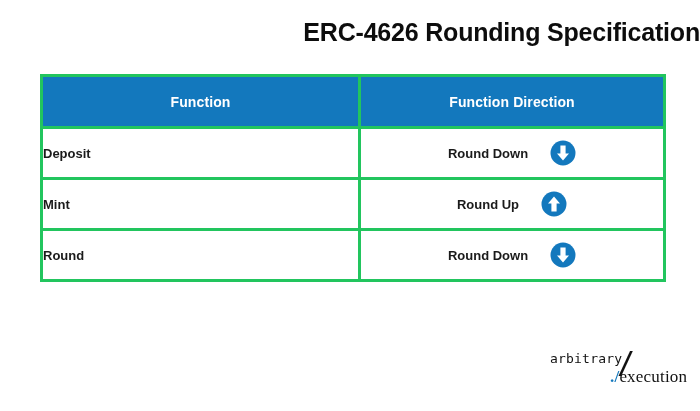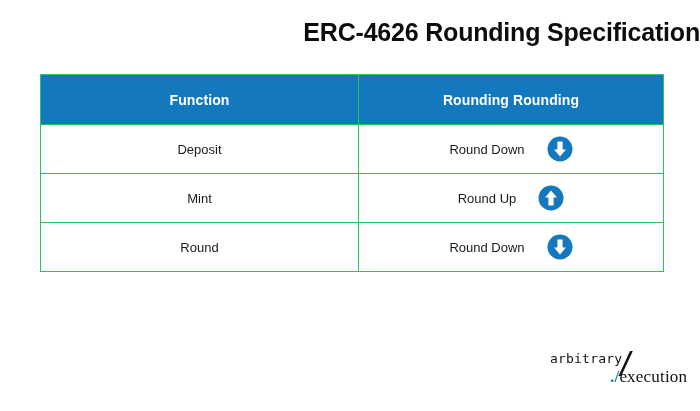--- a/index.html
+++ b/index.html
@@ -41,21 +41,21 @@
     left: 40px;
     top: 74px;
     width: 623px;
     border-collapse: collapse;
     table-layout: fixed;
     background: #ffffff;
   }
 
   .spec-table td,
   .spec-table th {
-    border: 1px solid #22c55e;
+    border: 3px solid #22c55e;
     padding: 0;
     margin: 0;
   }
 
   .col-function { width: 318px; }
   .col-direction { width: 305px; }
 
   .head-cell {
     background: #1378bd;
     color: #ffffff;
@@ -63,22 +63,22 @@
     font-size: 14px;
     font-weight: bold;
     text-align: center;
     vertical-align: middle;
     letter-spacing: 0.1px;
   }
 
   .body-cell {
     height: 48px;
     font-size: 13px;
-    font-weight: normal;
-    text-align: center;
+    font-weight: bold;
+    text-align: left;
     vertical-align: middle;
     color: #1a1a1a;
     background: #ffffff;
     border-radius: 11px;
   }
 
   .direction-inner {
     display: flex;
     align-items: center;
     justify-content: center;
@@ -159,21 +159,21 @@
   <div class="page-title">ERC-4626 Rounding Specification</div>
 
   <table class="spec-table">
     <colgroup>
       <col class="col-function">
       <col class="col-direction">
     </colgroup>
     <thead>
       <tr>
         <th class="head-cell">Function</th>
-        <th class="head-cell">Rounding Rounding</th>
+        <th class="head-cell">Function Direction</th>
       </tr>
     </thead>
     <tbody>
 
       <tr>
         <td class="body-cell">Deposit</td>
         <td class="body-cell">
           <div class="direction-inner">
             <span class="direction-label">Round Down</span>
             <span class="arrow-badge">

